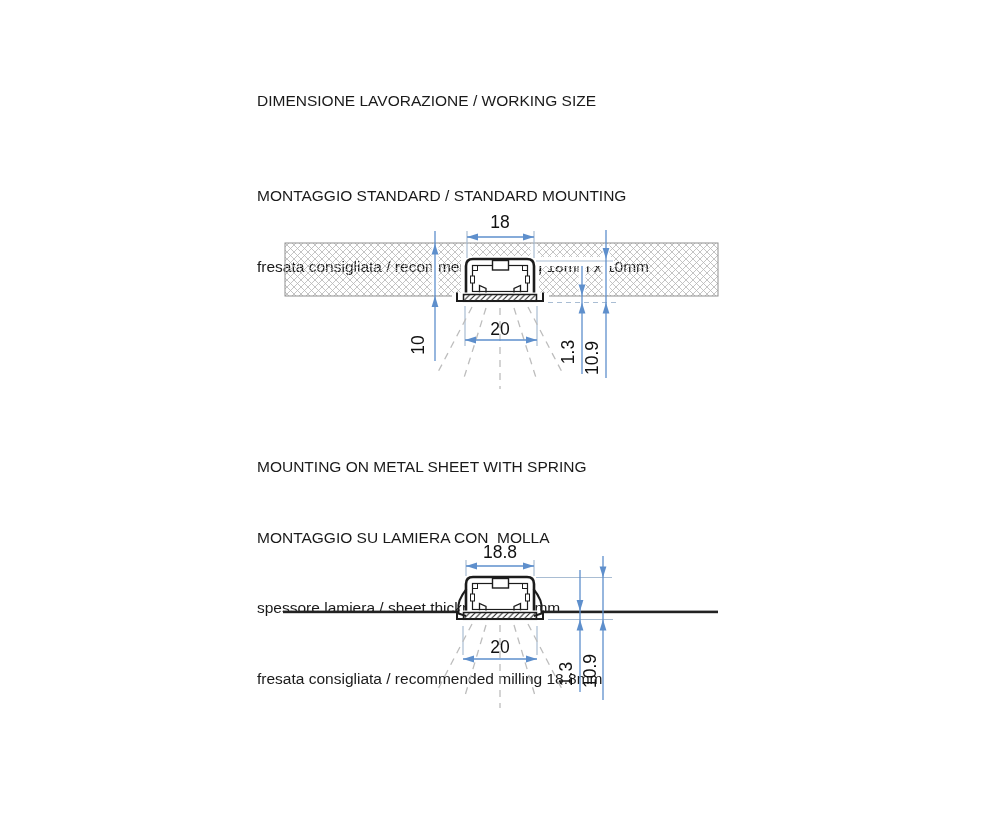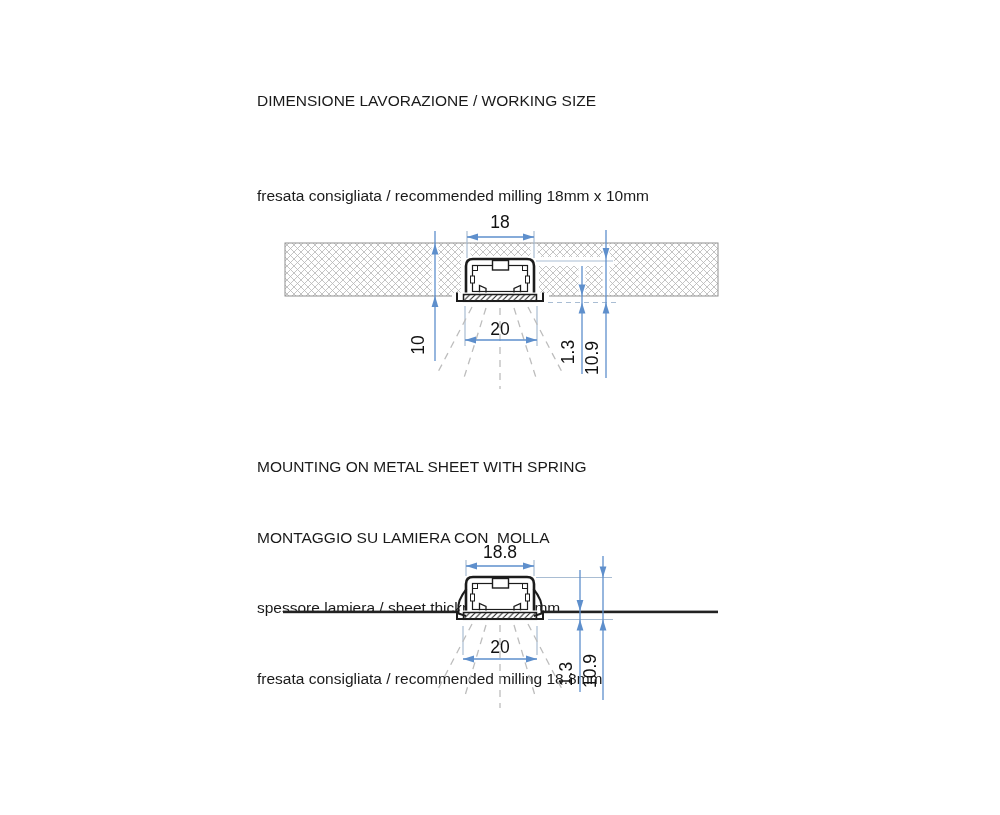--- a/index.html
+++ b/index.html
@@ -13,20 +13,21 @@
   .dimlbl{font-family:"Liberation Sans",sans-serif;font-size:17.5px;fill:#111;}
 </style>
 </head>
 <body>
 
 <div class="page">
 
   <div class="txt title">DIMENSIONE LAVORAZIONE / WORKING SIZE</div>
 
   <div class="txt sec1">
+    <div>MONTAGGIO STANDARD / STANDARD MOUNTING</div>
     <div>fresata consigliata / recommended milling 18mm x 10mm</div>
   </div>
 
   <svg class="d" style="left:258px;top:190px;" width="484" height="215" viewBox="258 190 484 215">
     <defs>
       <pattern id="hatch1" width="7" height="7" patternUnits="userSpaceOnUse">
         <path d="M0,7 L7,0 M-1,1 L1,-1 M6,8 L8,6" stroke="#b5b5b5" stroke-width="0.8" fill="none"></path>
         <path d="M0,0 L7,7 M-1,6 L1,8 M6,-1 L8,1" stroke="#b5b5b5" stroke-width="0.8" fill="none"></path>
       </pattern>
       <pattern id="diag1" width="5.5" height="5.5" patternUnits="userSpaceOnUse">

